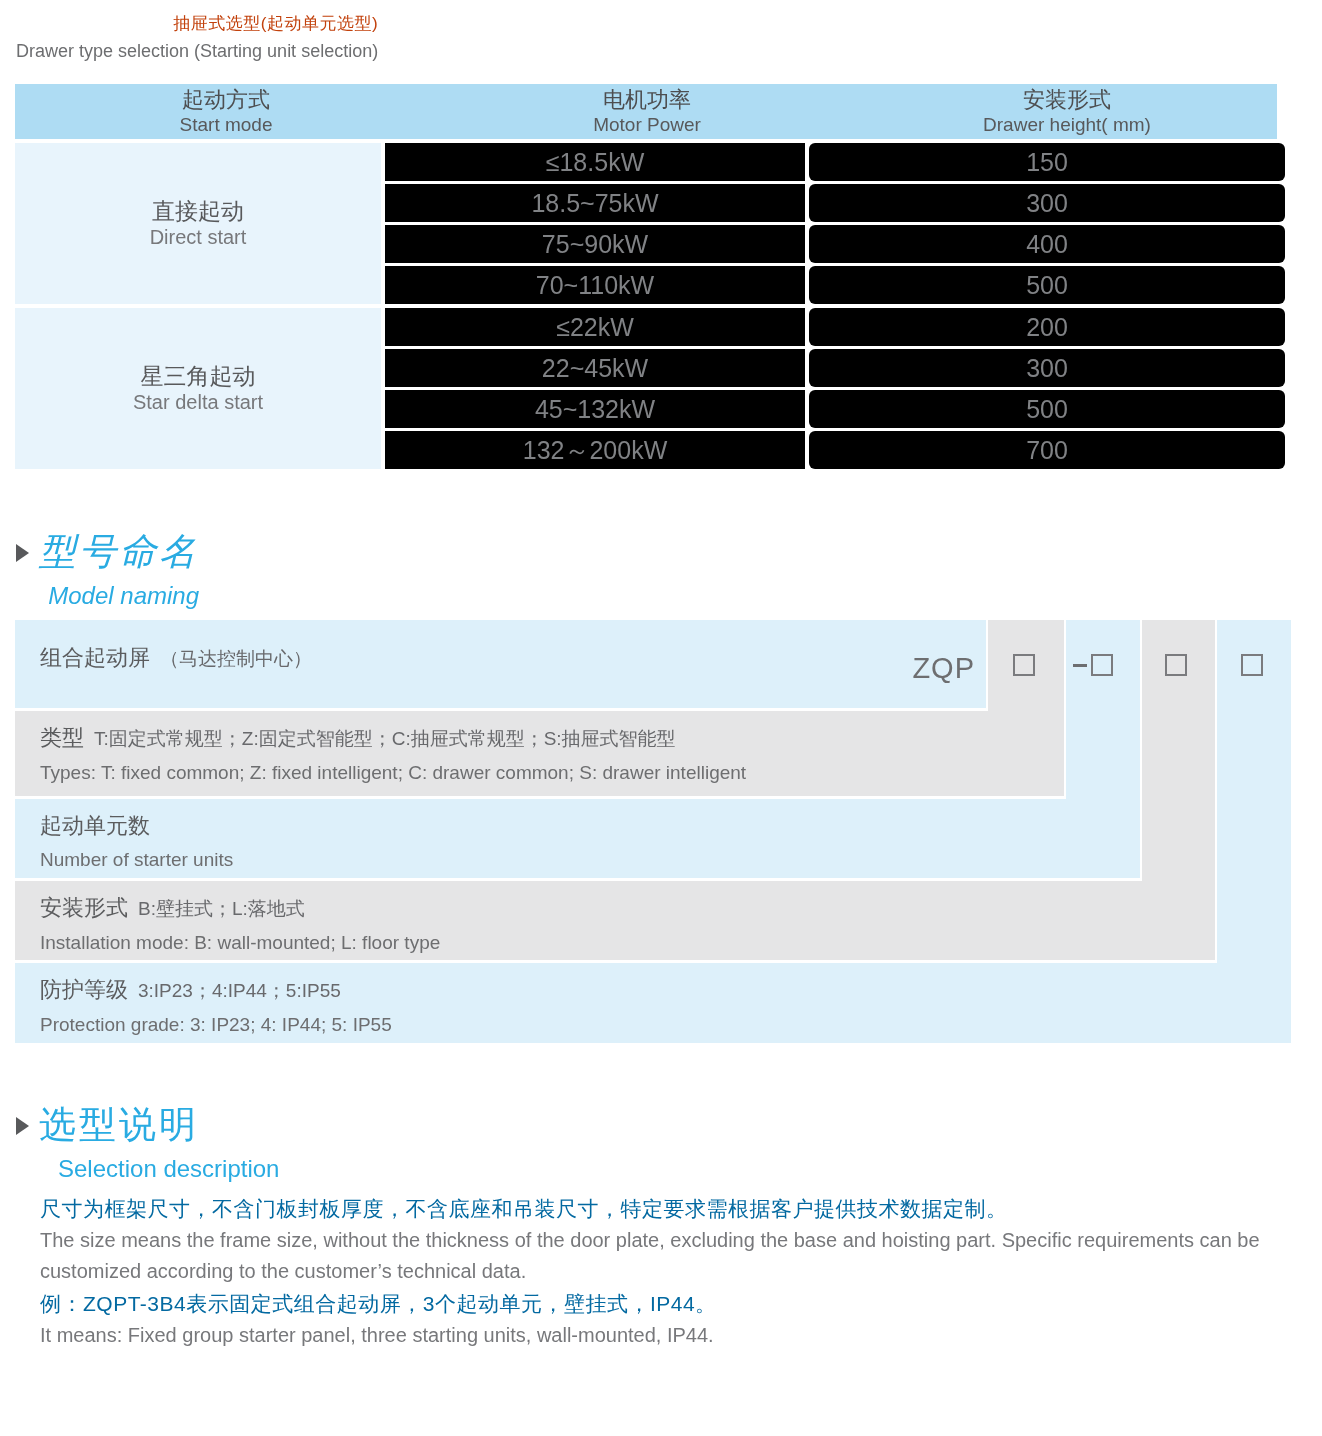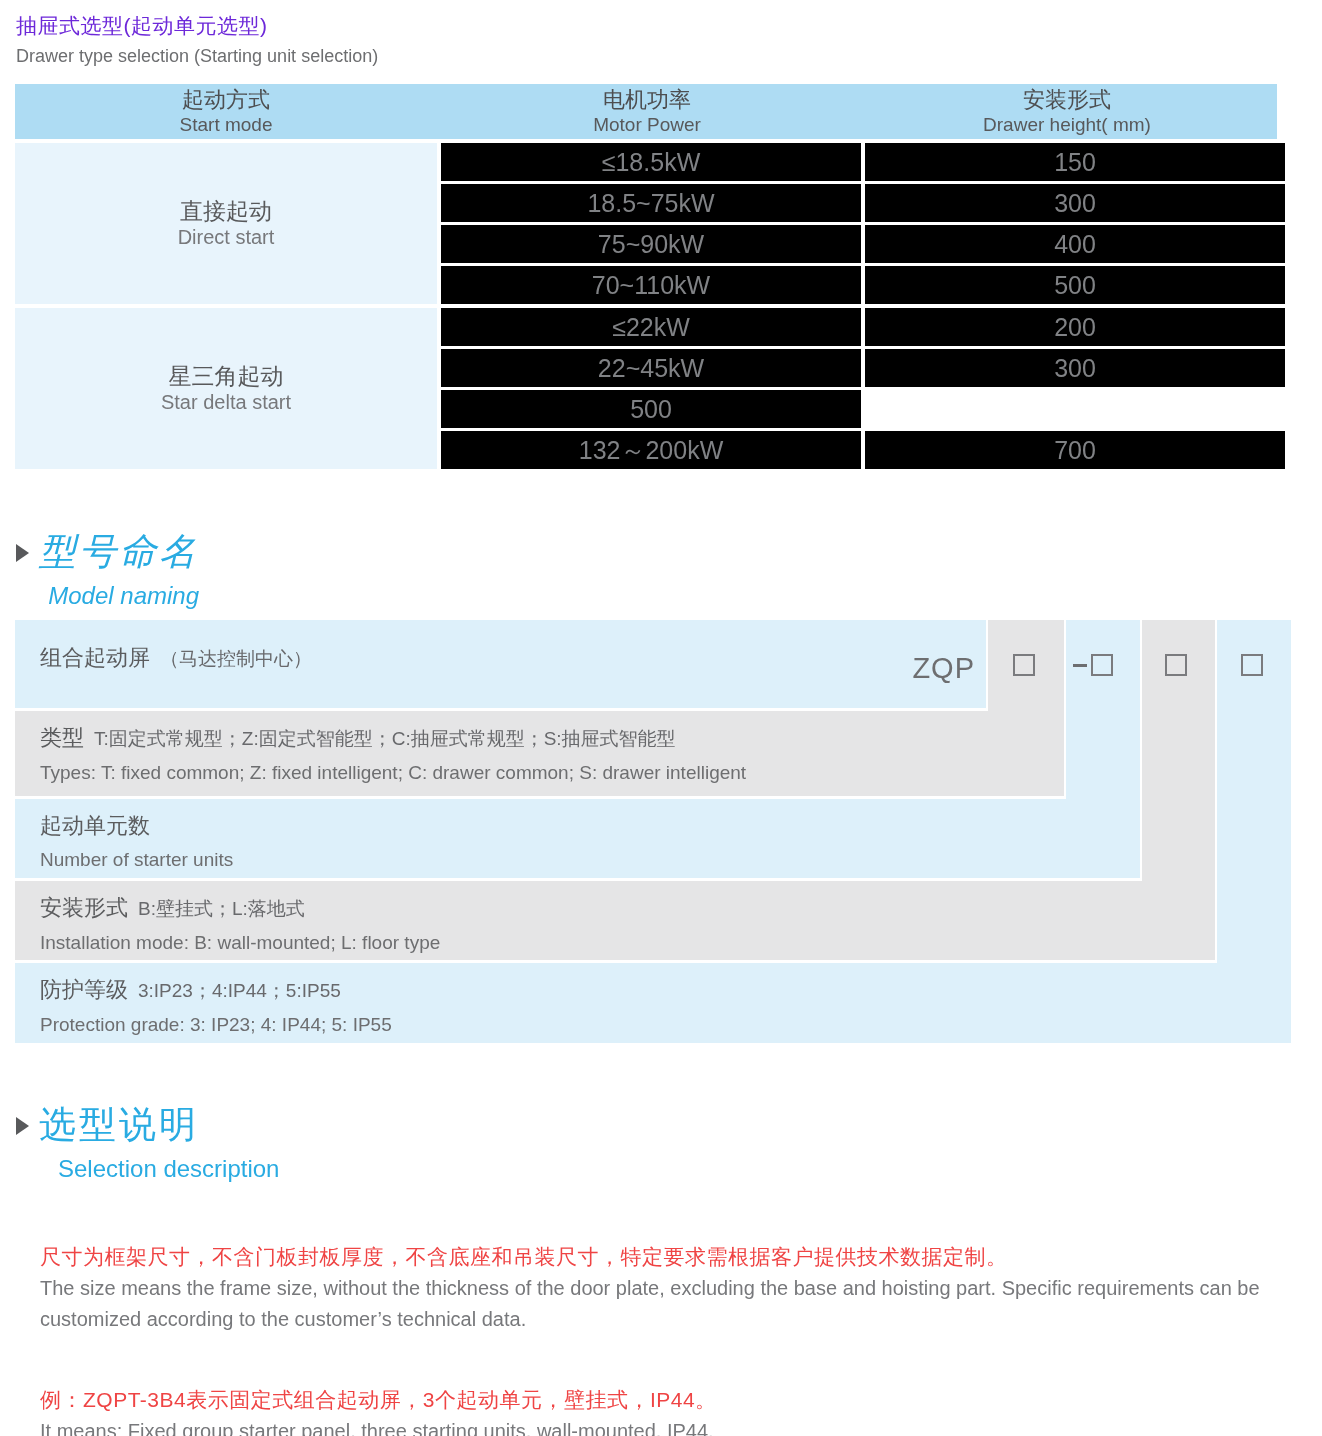--- a/index.html
+++ b/index.html
@@ -6,21 +6,21 @@
   html,body { background:#ffffff; }
   body {
     width:1322px; height:1436px; position:relative;
     font-family:"Liberation Sans", sans-serif;
     -webkit-font-smoothing:antialiased;
   }
   .page { position:absolute; left:0; top:0; width:1322px; height:1436px; overflow:hidden; }
 
   
   .doc-head { position:absolute; left:16px; top:12px; }
-  .doc-title-zh { font-size:21px; color:#6d28d9; letter-spacing:0.5px; }
+  .doc-title-zh { font-size:17px; color:#c2410c; letter-spacing:0.5px;text-align:right; }
   .doc-title-en { font-size:18px; color:#6d6e70; margin-top:6px; }
 
   
   .sel-table { position:absolute; left:15px; top:84px; width:1270px; }
   .sel-header { display:flex; }
   .h-cell { background:#aedcf3; height:55px; display:flex; flex-direction:column;
             justify-content:center; align-items:center; }
   .h-c1 { width:422px; } .h-c2 { width:420px; } .h-c3 { width:420px; }
   .h-zh { font-size:22px; color:#4d4e50; line-height:26px; }
   .h-en { font-size:19px; color:#58595b; line-height:23px; }
@@ -29,21 +29,21 @@
   .sel-group { display:flex; gap:4px; }
   .sel-group + .sel-group { margin-top:4px; }
   .mode-cell { width:422px; background:#e8f4fc; display:flex; flex-direction:column;
                justify-content:center; align-items:center; }
   .mode-zh { font-size:23px; color:#58595b; line-height:28px; }
   .mode-en { font-size:20px; color:#77787b; line-height:25px; }
   .group-rows { display:flex; flex-direction:column; gap:3px; }
   .g-row { display:flex; gap:4px; height:38px; }
   .v-cell { background:#000000; display:flex; align-items:center; justify-content:center;
             font-size:25px; color:#808285; }
-  .v-power { width:420px; } .v-height { width:420px; }
+  .v-power { width:420px; } .v-height { width:476px;border-radius:6px; }
 
   
   .section-head { position:absolute; left:16px; }
   .sh1 { top:527px;font-style:italic; } .sh2 { top:1100px; }
   .sh-row { display:flex; align-items:center; }
   .tri-icon { width:0; height:0; border-left:13px solid #58595b;
               border-top:9px solid transparent; border-bottom:9px solid transparent;
               margin-right:10px; margin-top:2px; }
   .sh-zh { font-size:37px; color:#29abe2; letter-spacing:3px; }
   .sh-en { font-size:24px; color:#29abe2; margin-top:5px;text-align:right; }
@@ -74,21 +74,21 @@
   .code-prefix { position:absolute; left:840px; top:32px; width:120px; text-align:right;
                  font-size:29px; color:#6d6e70; letter-spacing:1px; }
   .code-box { position:absolute; top:34px; width:22px; height:22px;
               border:2px solid #7a7b7e; background:transparent; }
   .cb1 { left:998px; } .cb2 { left:1076px; } .cb3 { left:1150px; } .cb4 { left:1226px; }
   .code-dash { position:absolute; left:1058px; top:44px; width:14px; height:3px; background:#6d6e70; }
 
   
   .desc { position:absolute; left:40px; top:1192px; width:1262px; }
   .desc-line { display:block; }
-  .desc-zh { font-size:21px; color:#ef4444; line-height:33px; letter-spacing:0.5px;margin-top:48px; }
+  .desc-zh { font-size:21px; color:#0369a1; line-height:33px; letter-spacing:0.5px; }
   .desc-en { font-size:20px; color:#77787b; line-height:31px; }
 </style>
 </head>
 <body>
 
 <div class="page">
 
   <div class="doc-head">
     <div class="doc-title-zh">抽屉式选型(起动单元选型)</div>
     <div class="doc-title-en">Drawer type selection (Starting unit selection)</div>
@@ -145,20 +145,21 @@
         <div class="group-rows">
           <div class="g-row">
             <div class="v-cell v-power">≤22kW</div>
             <div class="v-cell v-height">200</div>
           </div>
           <div class="g-row">
             <div class="v-cell v-power">22~45kW</div>
             <div class="v-cell v-height">300</div>
           </div>
           <div class="g-row">
+            <div class="v-cell v-power">45~132kW</div>
             <div class="v-cell v-height">500</div>
           </div>
           <div class="g-row">
             <div class="v-cell v-power">132～200kW</div>
             <div class="v-cell v-height">700</div>
           </div>
         </div>
       </div>
     </div>
   </div>

